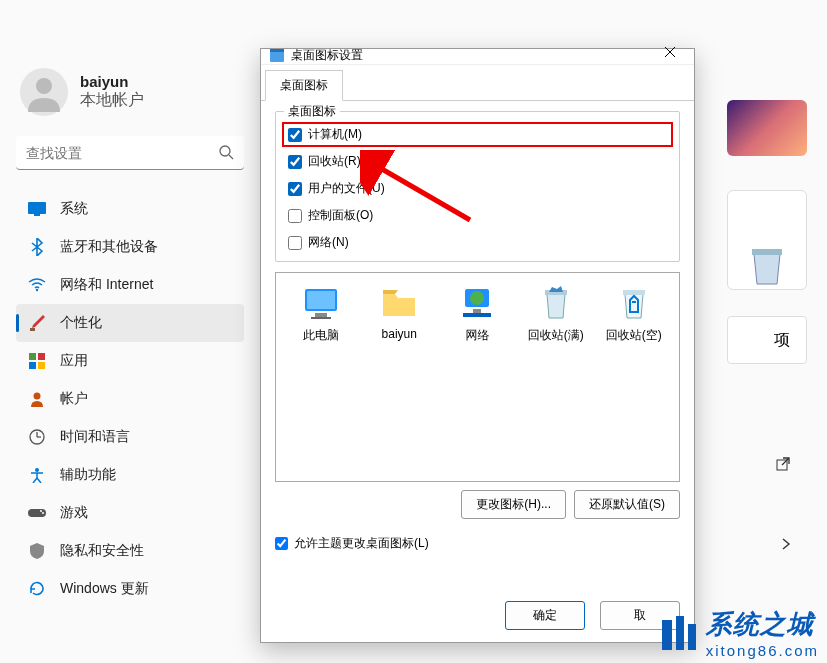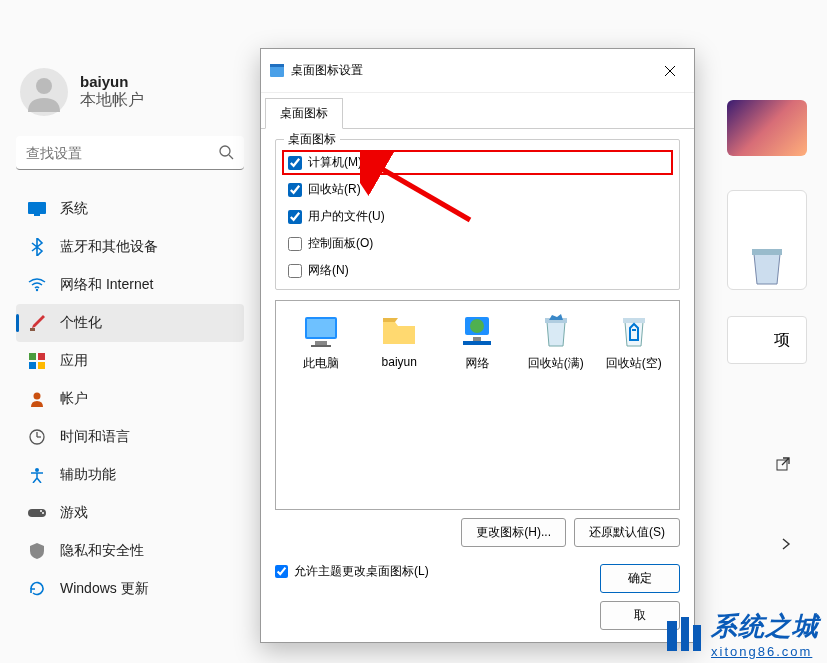--- a/index.html
+++ b/index.html
@@ -31,21 +31,21 @@
     
     .main-content { position: absolute; left: 280px; top: 60px; right: 20px; }
     .bg-preview { position: absolute; right: 0; top: 40px; width: 80px; height: 56px; background: linear-gradient(135deg, #3a1c71, #d76d77, #ffaf7b); border-radius: 6px; }
     .bg-item2 { position: absolute; right: 0; top: 130px; width: 80px; height: 100px; background: #fff; border-radius: 6px; border: 1px solid #ddd; display:flex; align-items:flex-end; justify-content:center; }
     .theme-row { position: absolute; right: 0; top: 256px; width: 80px; height: 48px; border: 1px solid #ddd; border-radius: 4px; display: flex; align-items: center; justify-content: flex-end; padding-right: 16px; background: #fff; }
     .link-row { position: absolute; right: 0; top: 380px; width: 80px; height: 48px; border-radius: 4px; display: flex; align-items: center; justify-content: flex-end; padding-right: 16px; }
     .chevron-row { position: absolute; right: 0; top: 460px; width: 80px; height: 48px; display: flex; align-items: center; justify-content: flex-end; padding-right: 16px; }
     
     
     .dialog { position: absolute; left: 260px; top: 48px; width: 435px; height: 595px; background: #fff; border: 1px solid #999; box-shadow: 0 8px 24px rgba(0,0,0,0.25); z-index: 100; }
-    .dialog-titlebar { height: 44px; display: flex; align-items: center; padding: 0 8px; border-bottom: 1px solid #eee; }
+    .dialog-titlebar { height: 16px; display: flex; align-items: flex-end; padding: 0 8px; border-bottom: 1px solid #eee; }
     .dialog-title { font-size: 12px; margin-left: 6px; }
     .dialog-close { margin-left: auto; width: 32px; height: 24px; display: flex; align-items: center; justify-content: center; cursor: pointer; }
     
     .tab-strip { display: flex; border-bottom: 1px solid #ccc; padding: 4px 4px 0 4px; }
     .tab { padding: 6px 14px; font-size: 12px; border: 1px solid #ccc; border-bottom: 1px solid #fff; background: #fff; position: relative; top: 1px; }
     
     .dialog-body { padding: 10px 14px; font-size: 12px; }
     .groupbox { border: 1px solid #ccc; border-radius: 2px; padding: 14px 12px 10px 12px; position: relative; margin-bottom: 10px; }
     .groupbox-title { position: absolute; top: -9px; left: 8px; background: #fff; padding: 0 4px; font-size: 12px; }
     .checkbox-grid { display: grid; grid-template-columns: 1fr; gap: 10px 20px; }
@@ -55,31 +55,31 @@
     
     .icon-preview { border: 1px solid #aaa; height: 210px; padding: 12px 8px; display: flex; gap: 4px; align-items: flex-start; justify-content: space-around; background: #fff; }
     .icon-item { display: flex; flex-direction: column; align-items: center; gap: 6px; width: 72px; font-size: 12px; text-align: center; }
     .icon-img { width: 36px; height: 36px; display: flex; align-items: center; justify-content: center; }
     
     .dialog-buttons { display: flex; justify-content: flex-end; gap: 8px; margin-top: 8px; }
     .dlg-btn { padding: 5px 14px; font-size: 12px; border: 1px solid #999; background: #fdfdfd; border-radius: 3px; cursor: pointer; min-width: 88px; }
     
     .allow-theme { display: flex; align-items: center; gap: 6px; margin-top: 16px; }
     
-    .bottom-buttons { position: absolute; bottom: 12px; right: 14px; display: flex; gap: 8px; flex-direction: column; }
+    .bottom-buttons { position: absolute; bottom: 12px; right: 14px; display: flex; gap: 15px; }
     .bottom-buttons .dlg-btn { min-width: 80px; }
     .dlg-btn.primary { border-color: #0067c0; }
     
     
     .arrow { position: absolute; left: 360px; top: 150px; z-index: 200; pointer-events: none; }
     
     
     .watermark { position: absolute; right: 8px; bottom: 4px; z-index: 300; display: flex; align-items: center; gap: 6px; }
     .watermark-text-main { font-size: 26px; font-weight: 700; color: #0a5bb8; font-style: italic; letter-spacing: 1px; }
-    .watermark-sub { font-size: 13px; color: #0a5bb8; letter-spacing: 2px; text-decoration: underline; }
+    .watermark-sub { font-size: 15px; color: #0a5bb8; letter-spacing: 2px; }
   </style>
 </head>
 <body>
 
 <div class="settings-window">
 
   <div class="sidebar">
     <div class="user-info">
       <div class="avatar">
         <svg viewBox="0 0 40 40">

